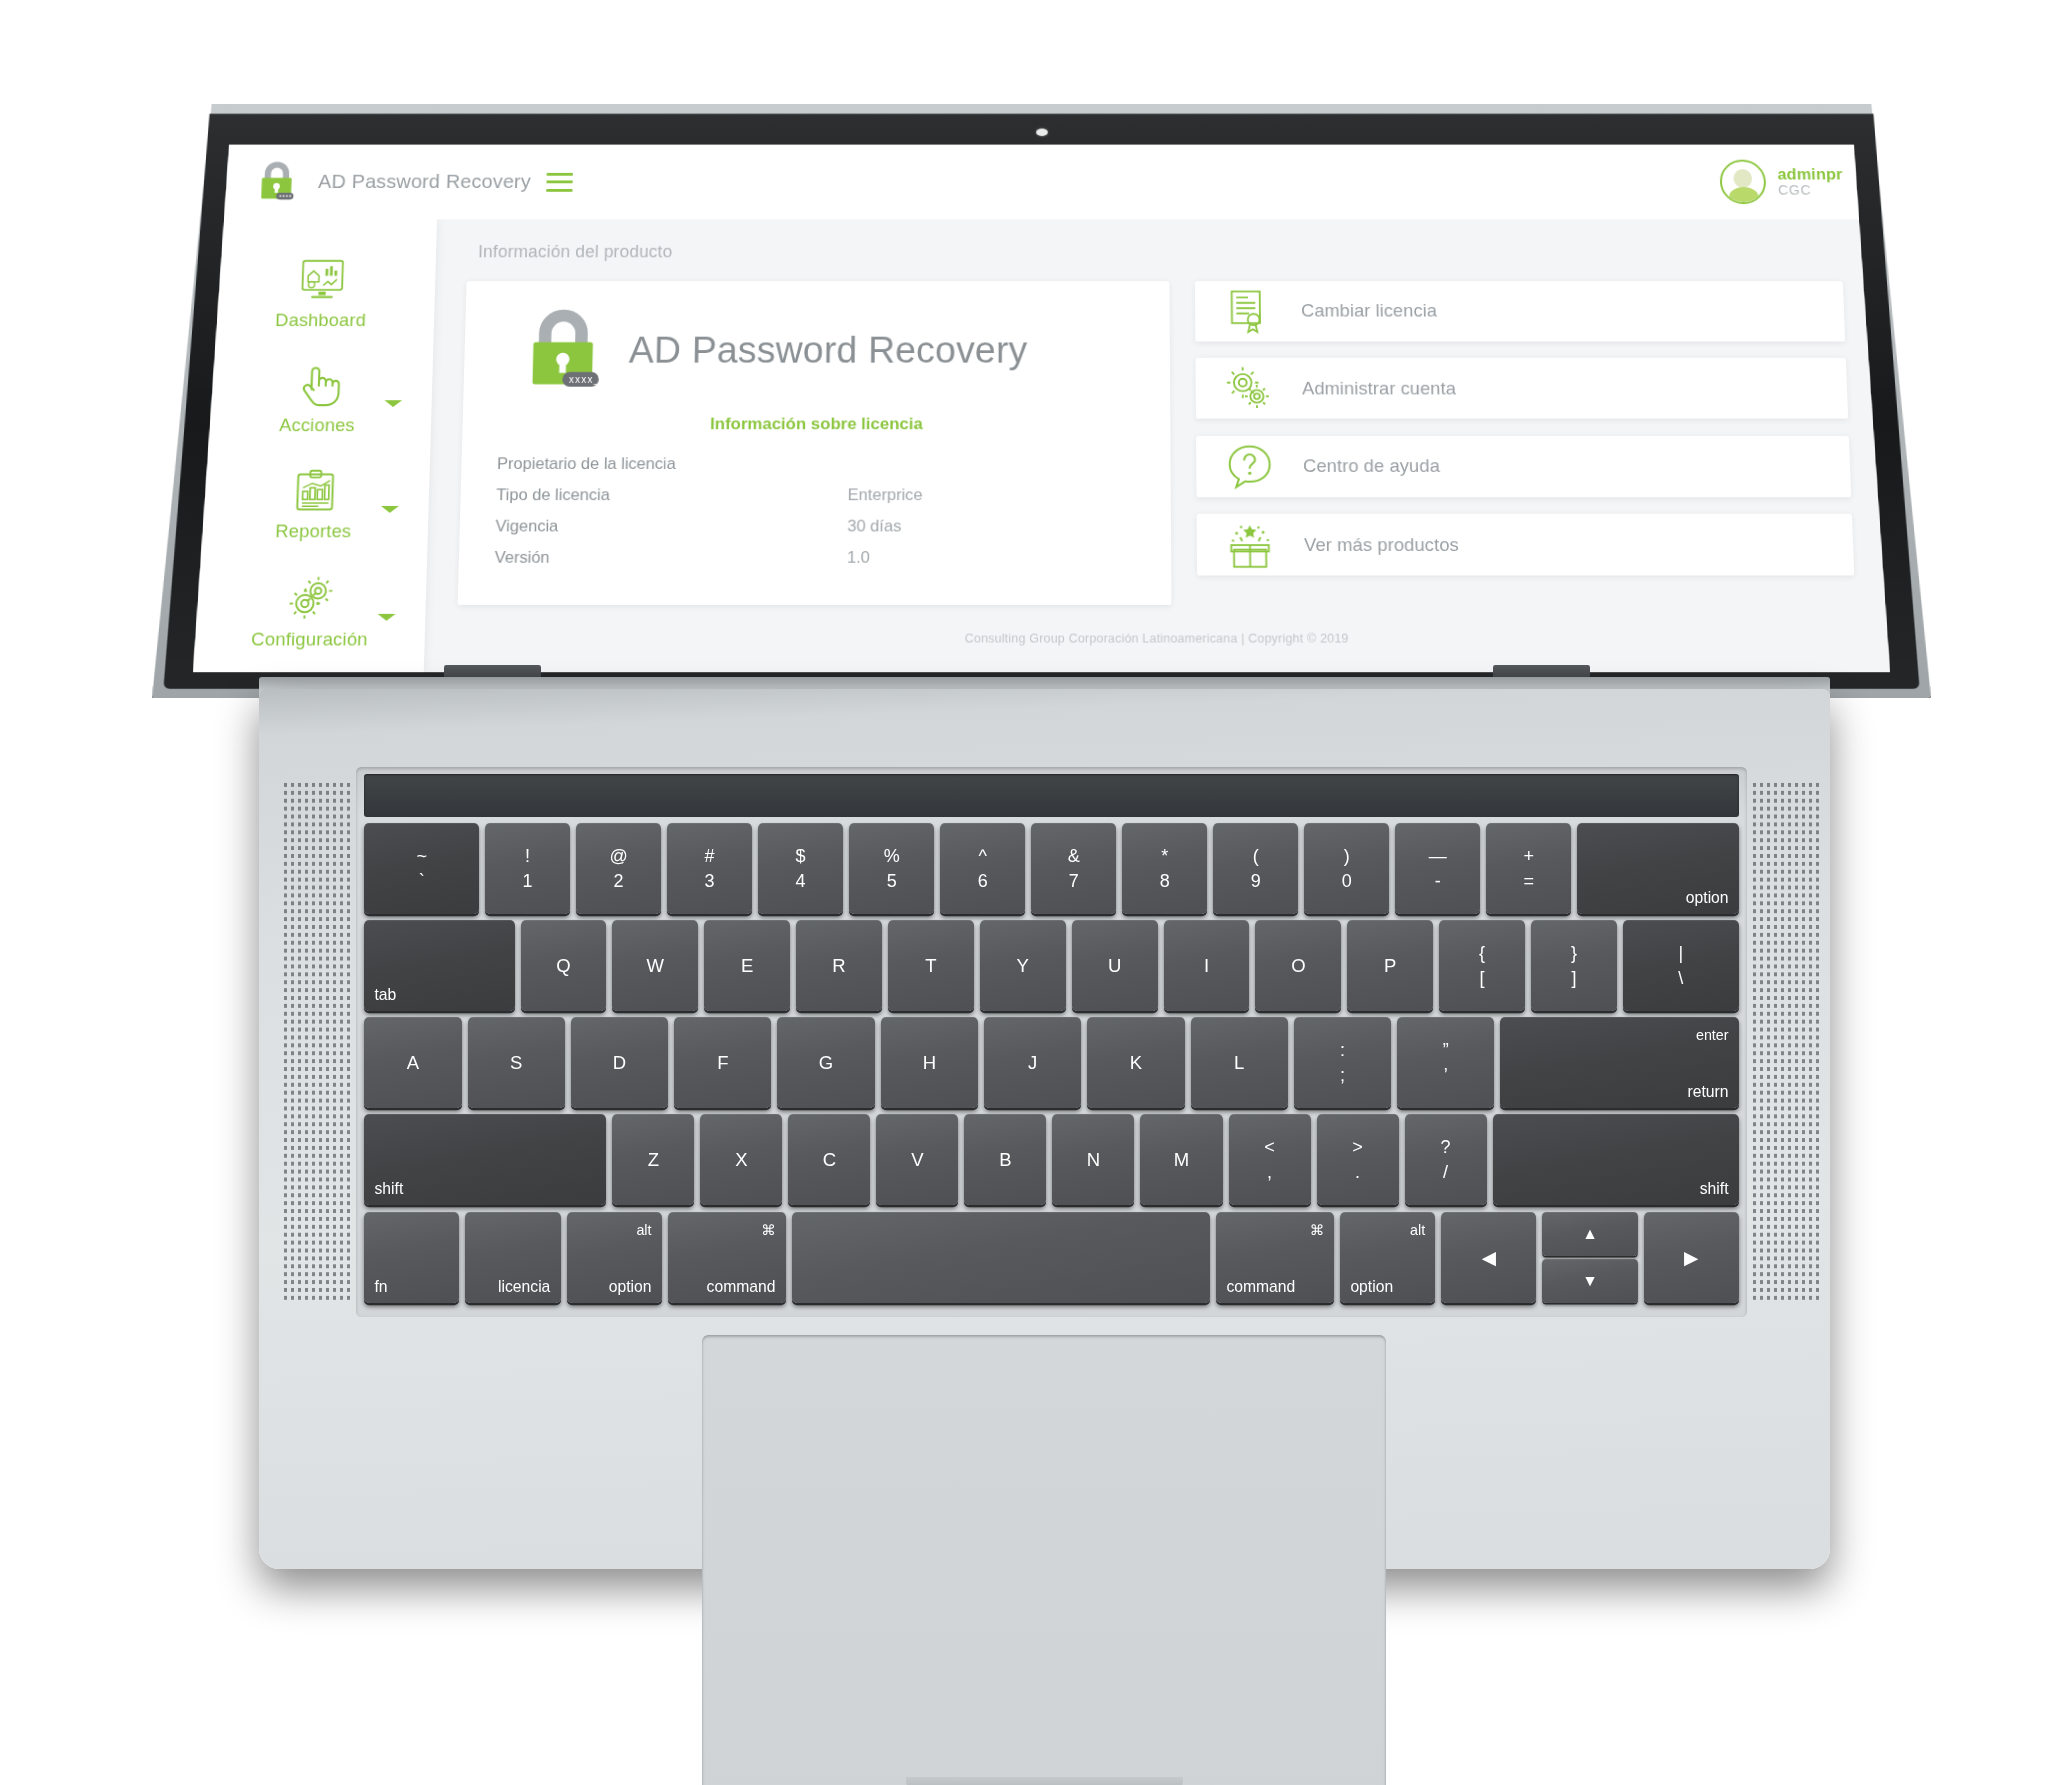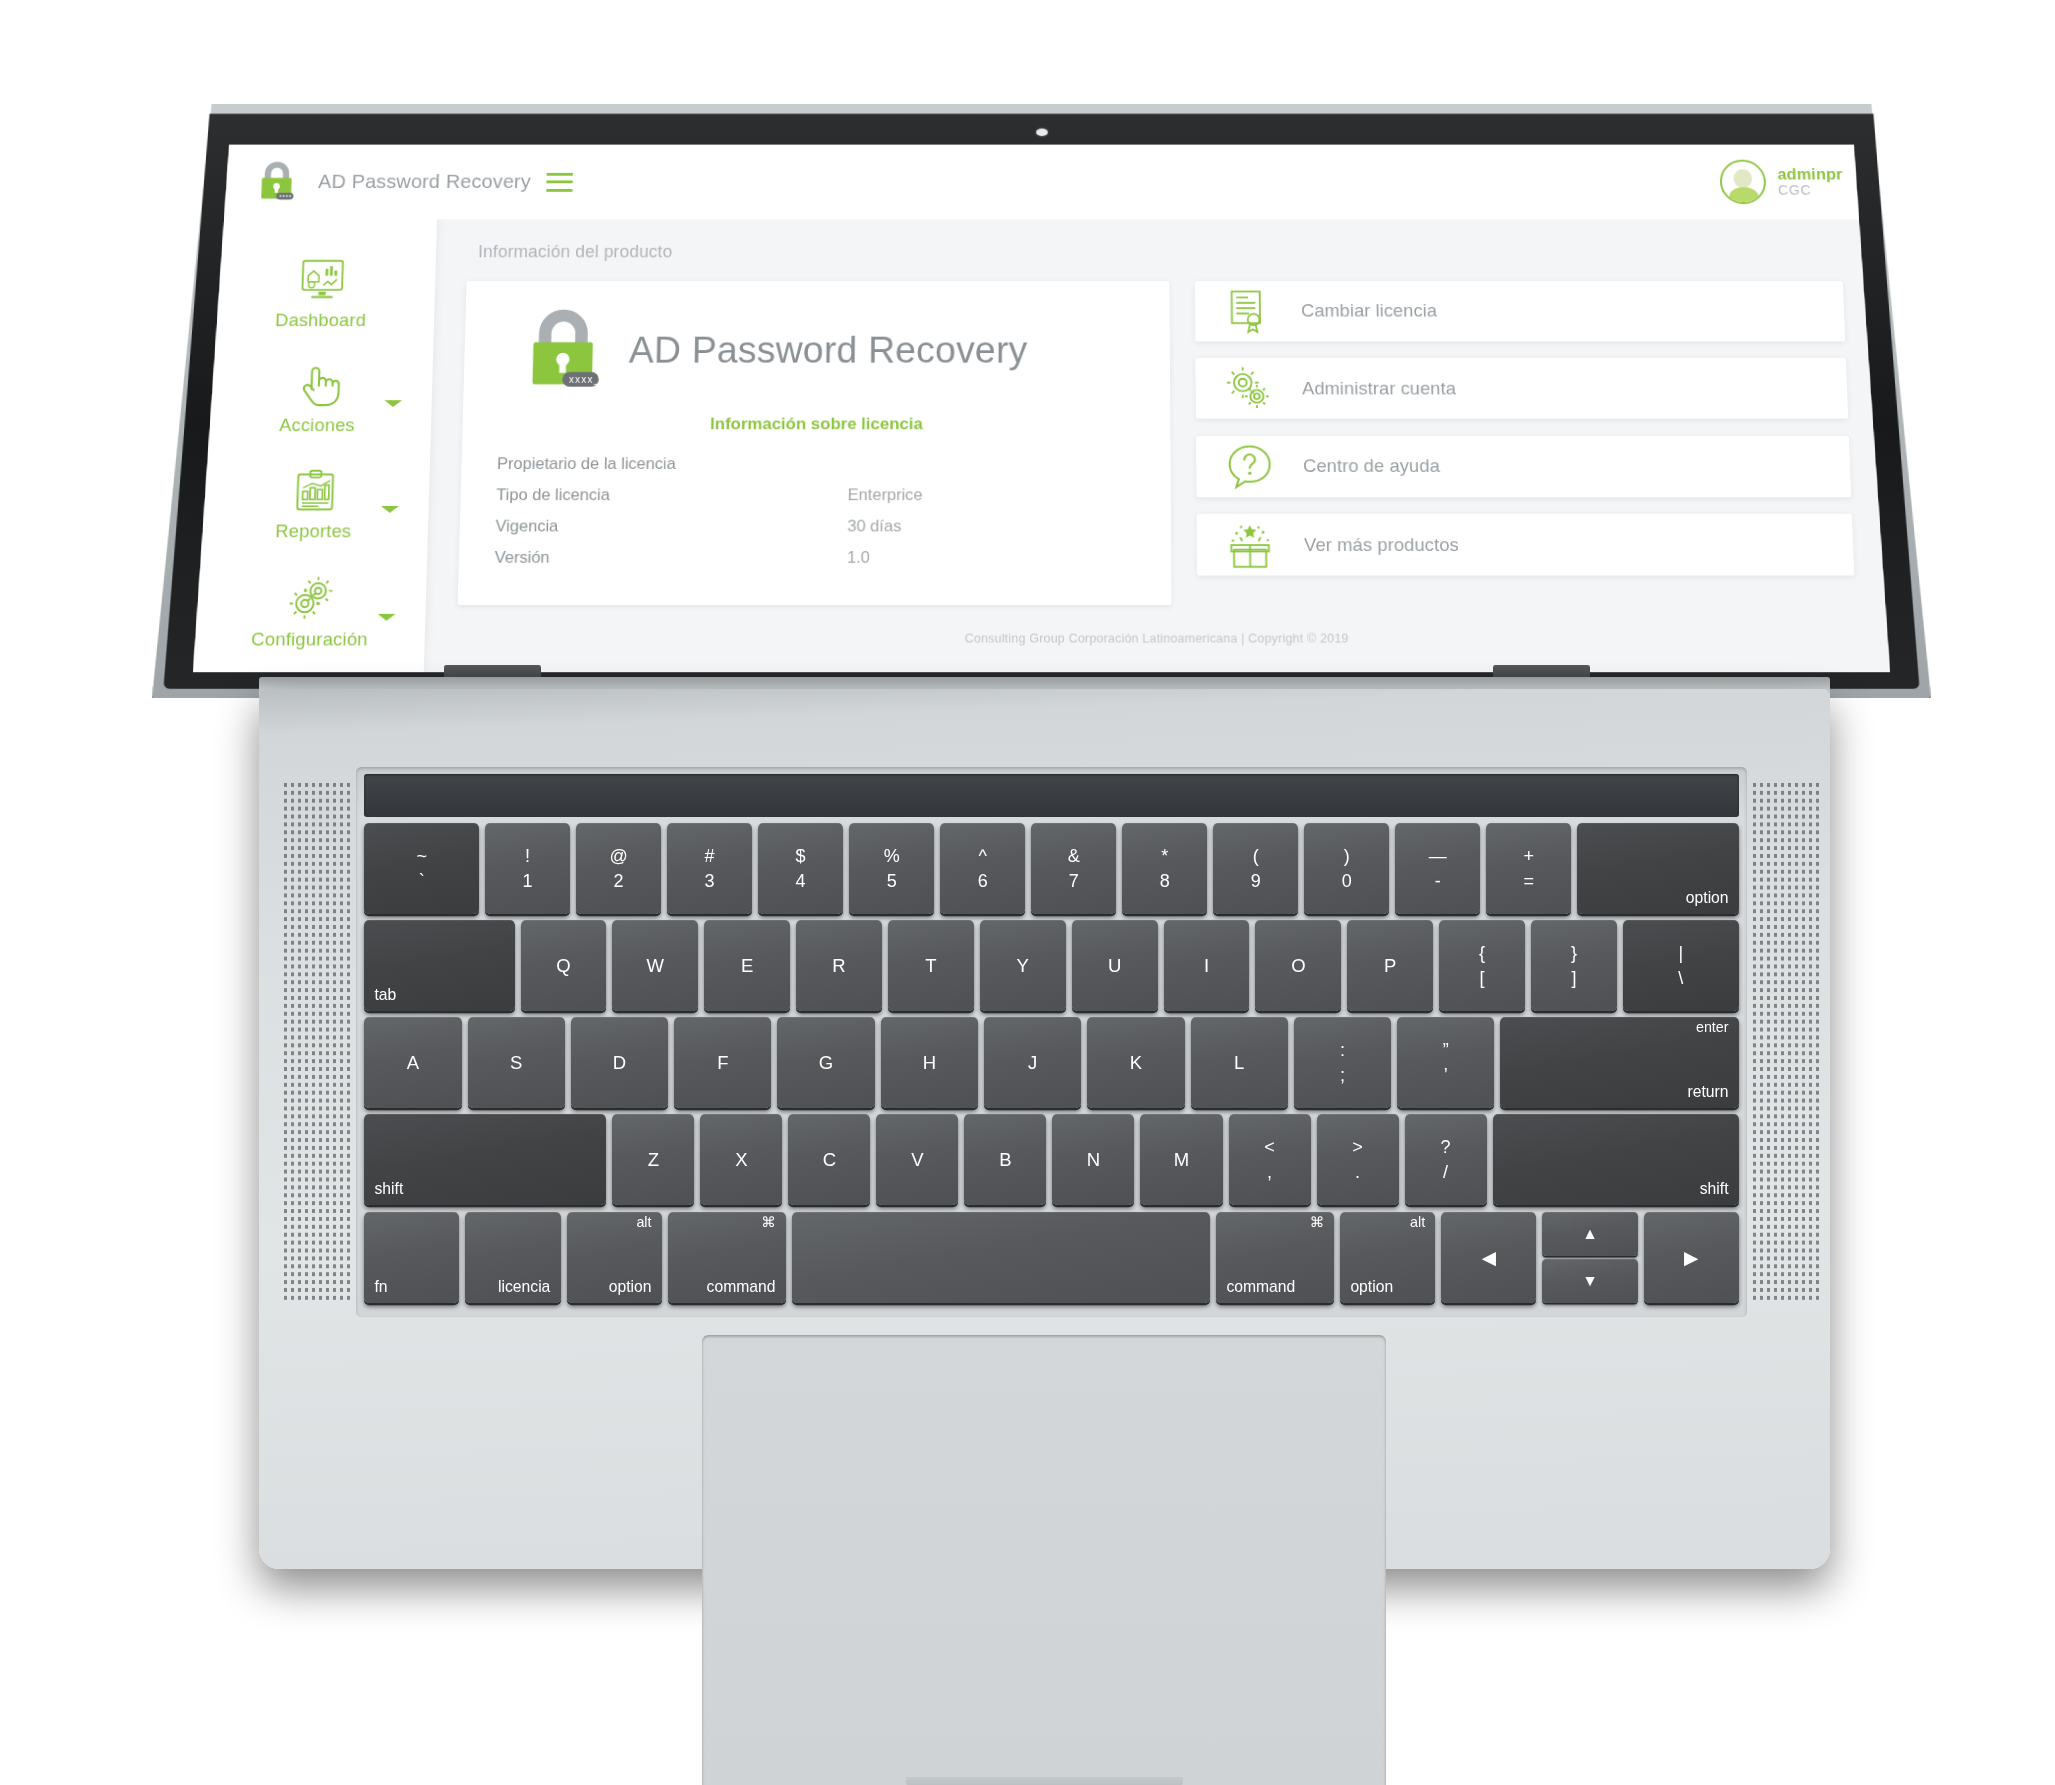--- a/index.html
+++ b/index.html
@@ -118,21 +118,21 @@
        inset 0 0.5px 0 rgba(255,255,255,.16);
        color:#fff;font-size:18.5px;display:flex;align-items:center;justify-content:center;
        flex:1 1 0;cursor:pointer;overflow:hidden;}
   .key.dark{background:linear-gradient(170deg,#4b4d50 0%,#414345 45%,#3a3c3e 100%);}
   .key .dual{display:flex;flex-direction:column;align-items:center;justify-content:center;
        gap:7.4px;line-height:1;}
   .key .dual .up{font-size:18px;}
   .key .dual .lo{font-size:18px;}
   .key .bl{position:absolute;left:10.2px;bottom:7.4px;font-size:15.7px;}
   .key .br{position:absolute;right:10.2px;bottom:7.4px;font-size:15.7px;}
-  .key .tr{position:absolute;right:10.2px;top:2px;font-size:14.3px;}
+  .key .tr{position:absolute;right:10.2px;top:10px;font-size:14.3px;}
   .key .capsdot{position:absolute;left:11px;top:10.2px;width:8.8px;height:8.8px;border-radius:50%;
        background:#f2f4f3;}
   .key .ctr{font-size:18.5px;}
 
   .arrowcluster{display:flex;flex-direction:column;gap:2.8px;flex:1 1 0;}
   .key.half{height:calc(50% - 1.4px);border-radius:4.2px;box-shadow:0 1.4px 0 #2a2c2e,
        0 2.3px 3.2px rgba(0,0,0,.4),inset 0 0.5px 0 rgba(255,255,255,.14);}
 
   .trackpad{position:absolute;left:702px;top:1335px;width:684px;height:462px;
         background:linear-gradient(180deg,#d3d7d9,#cfd3d5);border-radius:6.5px;

